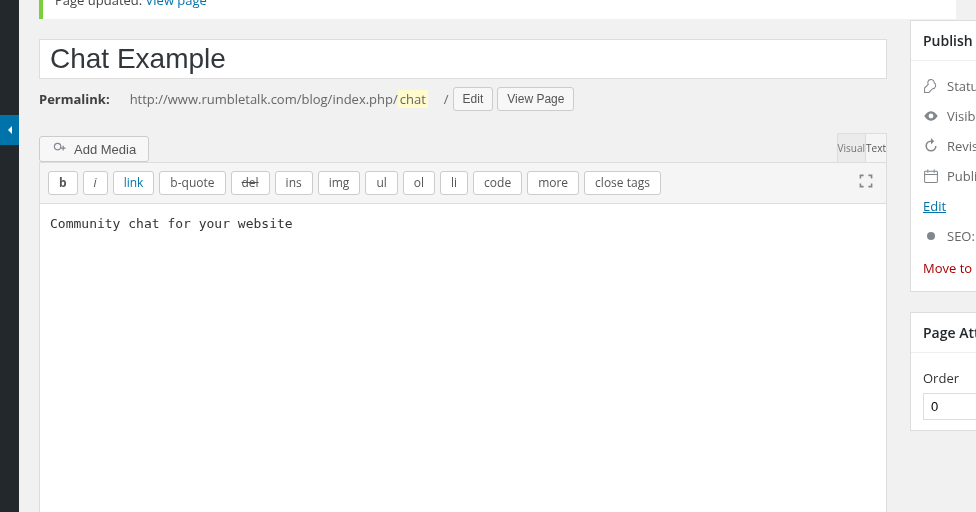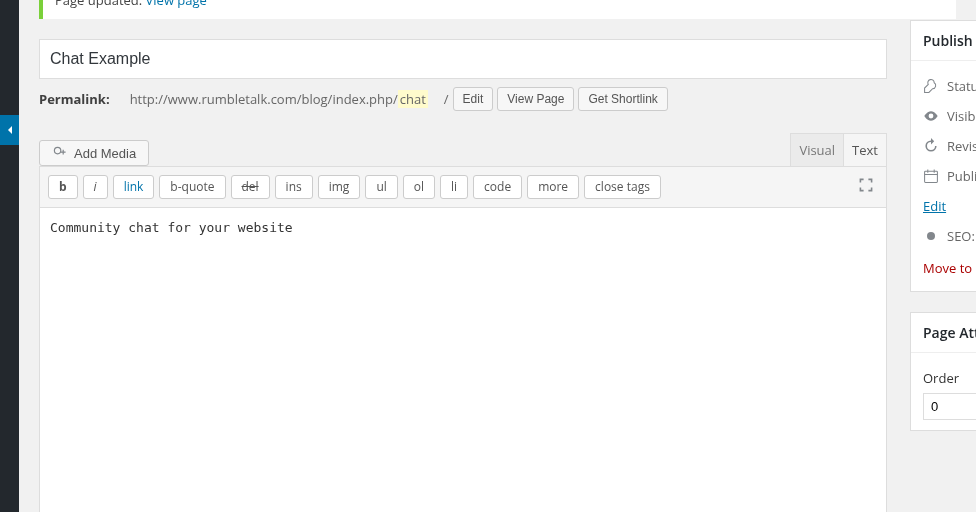--- a/index.html
+++ b/index.html
@@ -46,21 +46,21 @@
 .main-column {
   float: left;
   width: 848px;
   margin-top: 20px;
 }
 .title-input {
   width: 100%;
   height: 40px;
   border: 1px solid #ddd;
   background: #fff;
-  font-size: 16px;
+  font-size: 28px;
   padding: 3px 10px;
   color: #32373c;
   outline: none;
   line-height: 1;
 }
 .permalink-row {
   margin-top: 8px;
   font-size: 13px;
   color: #666;
   display: flex;
@@ -99,22 +99,22 @@
   gap: 6px;
 }
 .editor-tabs {
   display: flex;
 }
 .editor-tab {
   border: 1px solid #ddd;
   border-bottom: none;
   background: #f1f1f1;
   color: #555;
-  padding: 7px 8px;
-  font-size: 13px;
+  padding: 7px 0;
+  font-size: 10px;
   cursor: pointer;
   margin-left: -1px;
 }
 .editor-tab.inactive { background: #ebebeb; color: #777; }
 .editor-tab.active { background: #f5f5f5; color: #555; }
 .editor-box {
   border: 1px solid #ddd;
   background: #fff;
 }
 .quicktags-bar {
@@ -217,21 +217,20 @@
 
     <input type="text" class="title-input" value="Chat Example" style="">
 
     <div class="permalink-row">
       <b>Permalink:</b>
       <span>
         <span class="url">http://www.rumbletalk.com/blog/index.php/</span><span class="slug-highlight">chat</span><span class="url">/</span>
       </span>
       <button class="small-btn">Edit</button>
       <button class="small-btn">View Page</button>
-      <button class="small-btn">Get Shortlink</button>
     </div>
 
     <div class="editor-toolbar-top">
       <button class="add-media-btn">
         <svg class="icon-svg" viewBox="0 0 20 20">
             <circle cx="7" cy="7" r="4" fill="none" stroke="#82878c" stroke-width="1.5"></circle>
             <path d="M11 9 L17 9 M14 6 L14 12" stroke="#82878c" stroke-width="1.5"></path>
           </svg>
         <span>Add Media</span>
       </button>

